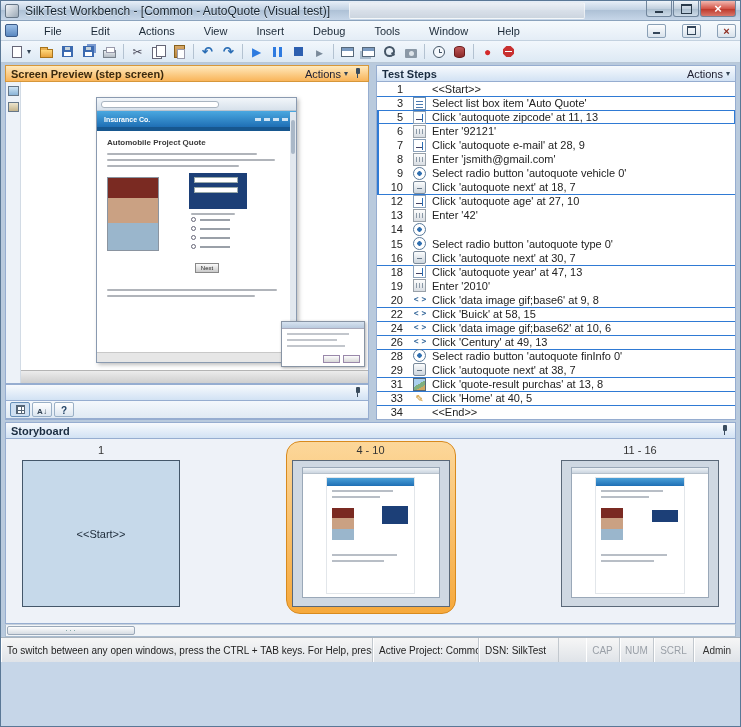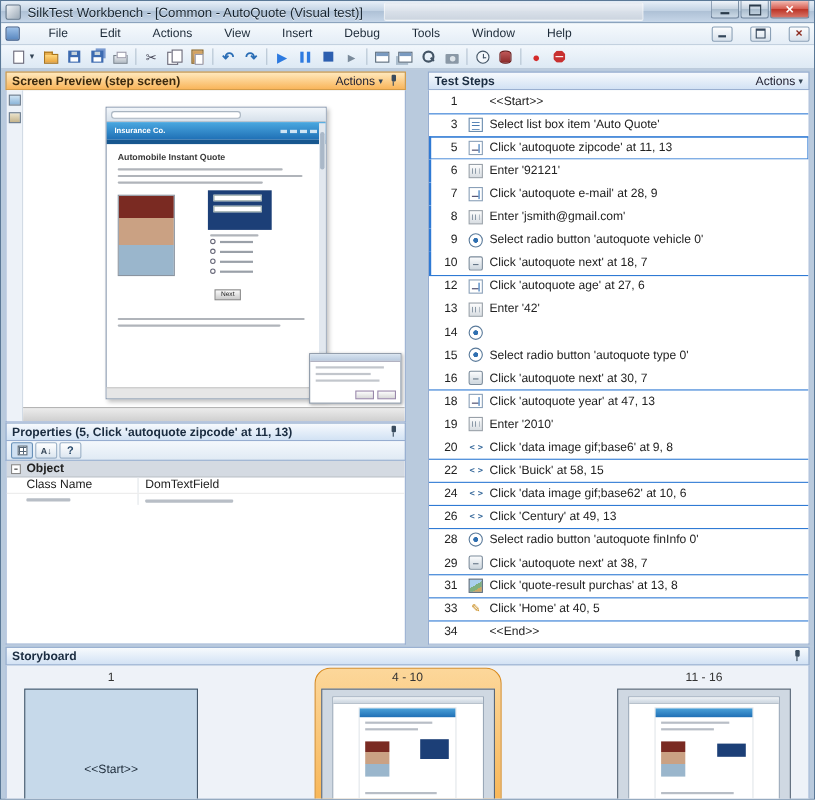--- a/index.html
+++ b/index.html
@@ -74,21 +74,21 @@
   .i-clock { width:12px; height:12px; border:1px solid #456; border-radius:50%; background:#f4f8fc; position:relative; }
   .i-clock::before { content:""; position:absolute; left:5px; top:2px; width:1px; height:4px; background:#456; }
   .i-clock::after { content:""; position:absolute; left:5px; top:5px; width:3px; height:1px; background:#456; }
   .i-db { width:11px; height:12px; background:linear-gradient(#c05858,#8a2a2a); border:1px solid #6a1a1a; border-radius:5px / 3px; }
   .i-record::before { content:"●"; font-size:12px; color:#d42a2a; }
   .i-stopsign { width:11px; height:11px; background:#c83030;
     clip-path:polygon(30% 0,70% 0,100% 30%,100% 70%,70% 100%,30% 100%,0 70%,0 30%); position:relative; }
   .i-stopsign::before { content:""; position:absolute; left:2px; top:5px; width:7px; height:1px; background:#fff; }
 
   
-  .panels { height:525px; display:flex; gap:20px; padding:2px 4px; background:#b9cadd; }
+  .panels { height:359px; display:flex; gap:7px; padding:2px 4px; background:#b9cadd; }
   .col { display:flex; flex-direction:column; width:364px; }
   .phead { height:17px; flex:0 0 17px; display:flex; align-items:center; padding:0 5px; gap:5px;
     background:linear-gradient(#f7fafd,#d2e2f4); border:1px solid #96add0; font-weight:bold; color:#1a2c40; }
   .phead.active { background:linear-gradient(#ffe9bd,#f9b55a); border-color:#d6973a; color:#3c2a0e; }
   .phead-title { white-space:nowrap; overflow:hidden; }
   .spacer { flex:1; }
   .actions { display:flex; align-items:center; font-weight:normal; color:#223; }
   .actions::after { content:"▾"; font-size:8px; margin-left:3px; color:#345; }
   .pin { width:10px; height:11px; position:relative; flex:0 0 10px; }
   .pin::before { content:""; position:absolute; left:3px; top:0; width:4px; height:6px; background:#3a4c5e; border-radius:1px; }
@@ -360,21 +360,21 @@
         <div class="browser">
           <div class="b-chrome">
               <span class="b-url"></span>
             </div>
           <div class="b-logo">
             <span class="b-logo-text">Insurance Co.</span>
             <span class="b-logo-nav"></span>
           </div>
           <div class="b-nav"></div>
           <div class="b-body">
-            <div class="b-h1">Automobile Instant Quote</div>
+            <div class="b-h1">Automobile Project Quote</div>
             <i class="bar" style="left:10px; top:22px; width:150px;"></i>
             <i class="bar" style="left:10px; top:28px; width:168px;"></i>
             <i class="bar" style="left:10px; top:34px; width:132px;"></i>
             <div class="b-photo"></div>
             <div class="b-navy">
               <i class="b-input"></i>
               <i class="b-input"></i>
             </div>
             <i class="bar" style="left:94px; top:82px; width:44px;"></i>
             <div class="b-radios">
@@ -413,21 +413,20 @@
           <div class="rec-btns">
             <span class="rec-btn"></span>
             <span class="rec-btn"></span>
           </div>
         </div>
 
         <div class="pv-taskbar"></div>
       </div>
 
       <div class="phead">
-        <span class="phead-title">Properties (5, Click 'autoquote zipcode' at 11, 13)</span>
         <span class="spacer"></span>
         <span class="pin"></span>
       </div>
 
       <div class="pbar">
         <span class="pbtn pressed">
             <span class="ic-grid"></span>
           </span>
         <span class="pbtn">
             <span class="ic-az"></span>
@@ -502,21 +501,21 @@
             <span class="ttext">Select radio button 'autoquote vehicle 0'</span>
           </div>
         <div class="trow grp">
             <span class="tnum">10</span>
             <span class="ticon ic-button"></span>
             <span class="ttext">Click 'autoquote next' at 18, 7</span>
           </div>
         <div class="trow lt">
             <span class="tnum">12</span>
             <span class="ticon ic-text"></span>
-            <span class="ttext">Click 'autoquote age' at 27, 6</span>
+            <span class="ttext">Click 'autoquote age' at 27, 10</span>
           </div>
         <div class="trow">
             <span class="tnum">13</span>
             <span class="ticon ic-enter"></span>
             <span class="ttext">Enter '42'</span>
           </div>
         <div class="trow">
             <span class="tnum">14</span>
             <span class="ticon ic-radio"></span>
           </div>

